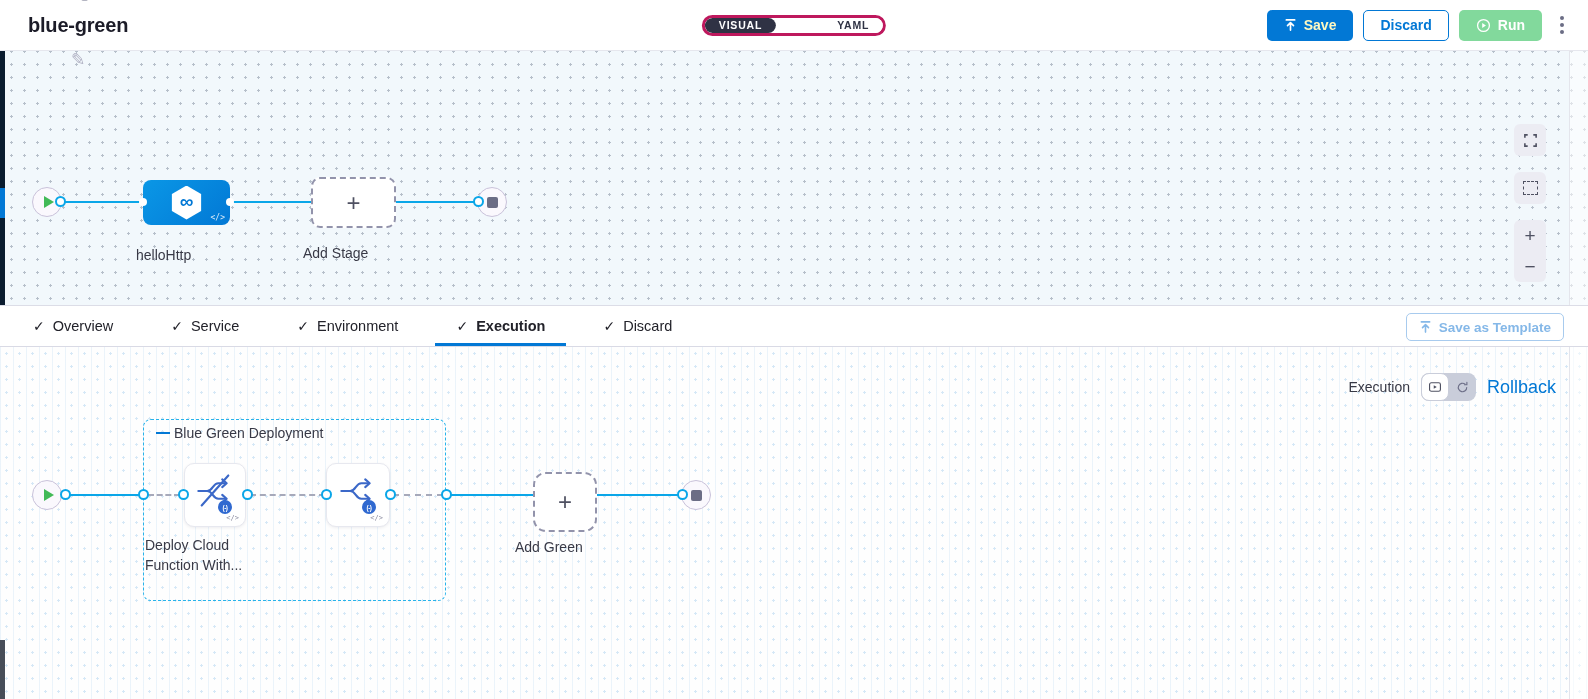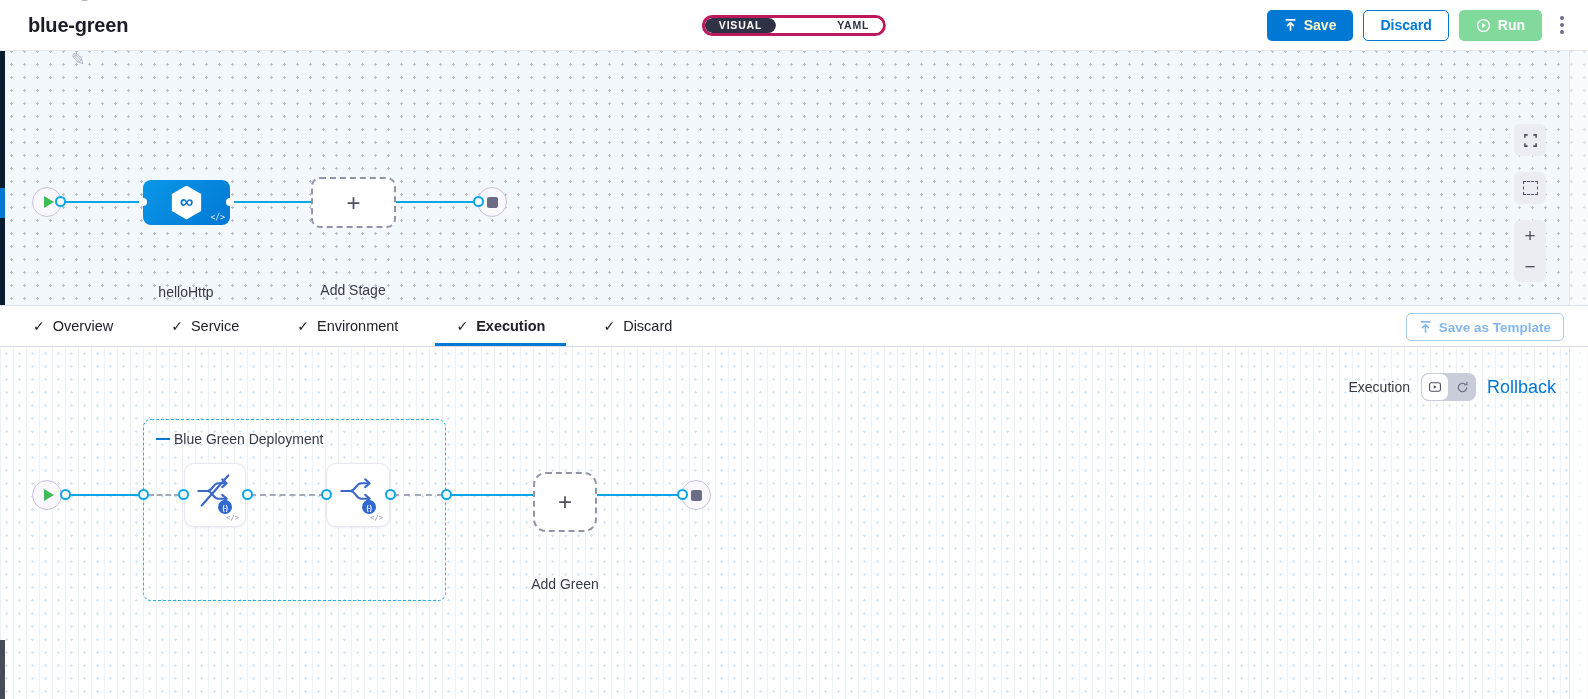--- a/index.html
+++ b/index.html
@@ -48,21 +48,21 @@
   .play-tri { width:0; height:0; border-left:10px solid #42ba57; border-top:6px solid transparent; border-bottom:6px solid transparent; margin-left:3px; }
   .stop-sq { width:11px; height:11px; background:#6b6d85; border-radius:2px; }
 
   .stage-node { position:absolute; left:143px; top:129px; width:87px; height:45px; border-radius:8px;
     background:linear-gradient(135deg,#0a97e6,#0278d5); display:flex; align-items:center; justify-content:center; z-index:5; cursor:pointer; }
   .hexagon { width:34px; height:34px; background:#fff; clip-path:polygon(50% 0%,93% 25%,93% 75%,50% 100%,7% 75%,7% 25%); display:flex; align-items:center; justify-content:center; }
   .hexagon span { color:#0278d5; font-size:19px; font-weight:bold; line-height:1; margin-top:-2px; }
   .code-tag { position:absolute; font-size:8px; color:#fff; right:5px; bottom:3px; opacity:.85; font-family:"DejaVu Sans Mono",monospace; }
   .add-box { position:absolute; background:#fff; border:2px dashed #9293ab; border-radius:9px; display:flex; align-items:center; justify-content:center; z-index:5; cursor:pointer; }
   .plus-glyph { font-size:24px; color:#4f5162; font-weight:300; line-height:1; }
-  .node-label { position:absolute; font-size:14px; color:#383946; text-align:center; z-index:5; line-height:20px;margin-top:37px; }
+  .node-label { position:absolute; font-size:14px; color:#383946; text-align:left; z-index:5; line-height:20px; }
 
   
   .cv-btn { position:absolute; right:42px; width:32px; height:32px; border-radius:6px; background:#ececf3; display:flex; align-items:center; justify-content:center; cursor:pointer; z-index:8; }
   .marquee-glyph { width:15px; height:14px; border:1.5px dashed #4f5162; }
   .zoom-pill { position:absolute; right:42px; top:169px; width:32px; height:62px; border-radius:6px; background:#ececf3; display:flex; flex-direction:column; align-items:center; justify-content:space-around; z-index:8; }
   .zoom-pill span { font-size:19px; color:#4f5162; cursor:pointer; line-height:1; }
 
   
   .tabbar { position:absolute; top:305px; left:0; right:0; height:42px; background:#fff; border-top:1px solid #dcdde7; border-bottom:1px solid #d9dae5; display:flex; align-items:stretch; gap:58px; padding-left:33px; z-index:20; }
   .tab { position:relative; display:flex; align-items:center; gap:8px; font-size:14.5px; color:#22222a; cursor:pointer; }
@@ -74,21 +74,21 @@
   
   .exec-controls { position:absolute; right:32px; top:26px; display:flex; align-items:center; gap:11px; z-index:9; }
   .exec-label { font-size:14px; color:#383946; }
   .exec-toggle { width:55px; height:28px; background:#c9cdda; border-radius:8px; display:flex; align-items:center; cursor:pointer; }
   .exec-seg-on { width:28px; height:28px; background:#fff; border:1px solid #c9cdda; border-radius:8px; display:flex; align-items:center; justify-content:center; }
   .exec-seg-off { flex:1; display:flex; align-items:center; justify-content:center; }
   .rollback-link { font-size:18px; color:#0278d5; cursor:pointer; }
 
   
   .step-group { position:absolute; left:143px; top:72px; width:303px; height:182px; border:1.5px dashed #27b3ea; border-radius:8px; z-index:3; }
-  .group-title { position:absolute; left:12px; top:11px; display:flex; align-items:center; gap:4px; }
+  .group-title { position:absolute; left:12px; top:5px; display:flex; align-items:center; gap:4px; }
   .group-dash { width:14px; height:2.5px; background:#0278d5; }
   .group-title span { font-size:14px; color:#383946; }
   .step-card { position:absolute; width:62px; height:64px; background:#fff; border:1px solid #e7e8ef; border-radius:10px; box-shadow:0 1px 3px rgba(40,41,61,.08); z-index:5; cursor:pointer; }
   .step-card svg { position:absolute; left:50%; top:7px; transform:translateX(-50%); }
   .fn-badge { position:absolute; right:13px; top:36px; width:14px; height:14px; border-radius:50%; background:#3069d0; color:#fff; font-size:6.5px; font-weight:bold; display:flex; align-items:center; justify-content:center; letter-spacing:-.5px; }
   .step-code { position:absolute; right:6px; bottom:4px; font-size:7px; color:#8a8b9f; font-family:"DejaVu Sans Mono",monospace; }
 </style>
 </head>
 <body>
 
@@ -264,20 +264,21 @@
         <path d="M11 18 c5 0 5 7 10 7 h6"></path>
         <path d="M24.5 7.5 l4 3.5 -4 3.5"></path>
         <path d="M24.5 21.5 l4 3.5 -4 3.5"></path>
         <path d="M6 31 L30 4"></path>
       </svg>
       <span class="fn-badge">(-)</span>
       <span class="step-code">&lt;/&gt;</span>
     </div>
     <div class="port" style="left:178px; top:142px;"></div>
     <div class="port" style="left:242px; top:142px;"></div>
+    <div class="node-label" style="left:145px; top:188px; width:140px;">Deploy Cloud Function With...</div>
 
     <div class="step-card" style="left:326px; top:116px; width:64px;">
       <svg width="40" height="40" viewBox="0 0 36 36" fill="none" stroke="#3b68c8" stroke-width="1.9" stroke-linecap="round" stroke-linejoin="round">
         <path d="M3 18 h8 c5 0 5 -7 10 -7 h6"></path>
         <path d="M11 18 c5 0 5 7 10 7 h6"></path>
         <path d="M24.5 7.5 l4 3.5 -4 3.5"></path>
         <path d="M24.5 21.5 l4 3.5 -4 3.5"></path>
       </svg>
       <span class="fn-badge">(-)</span>
       <span class="step-code">&lt;/&gt;</span>

